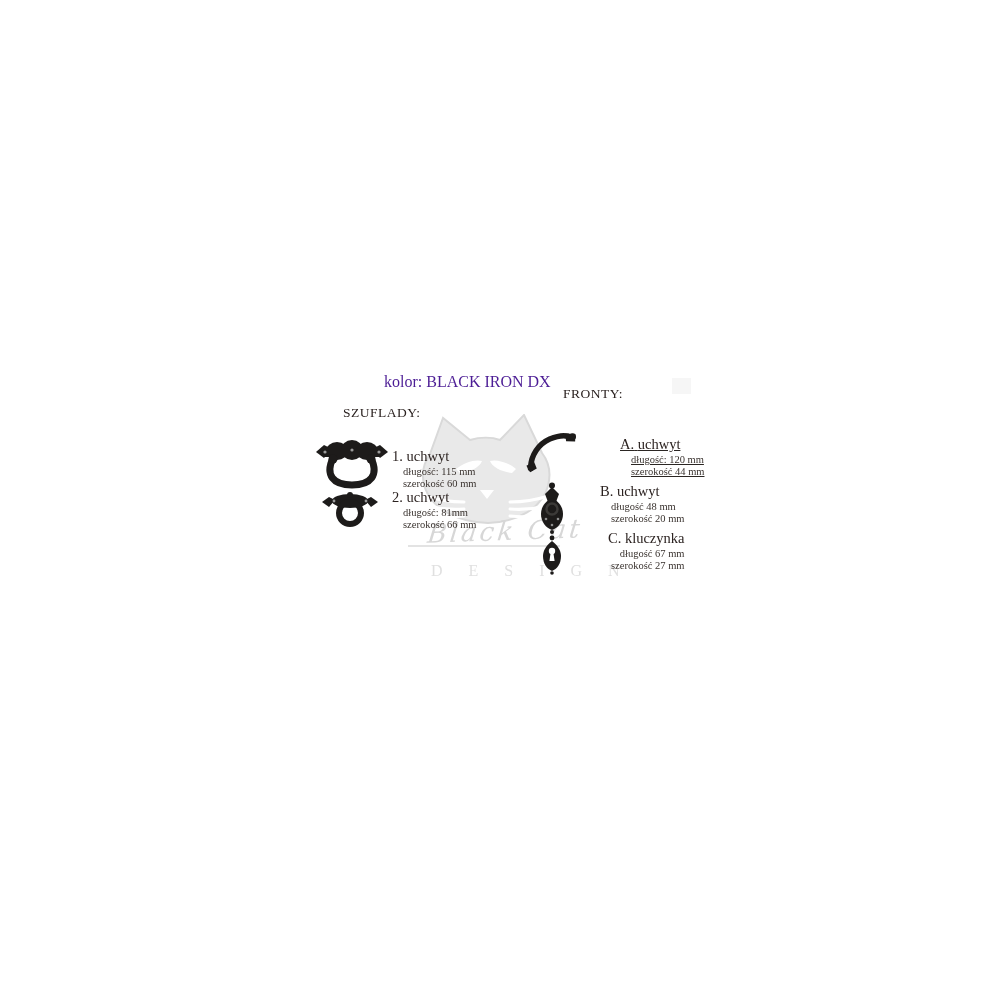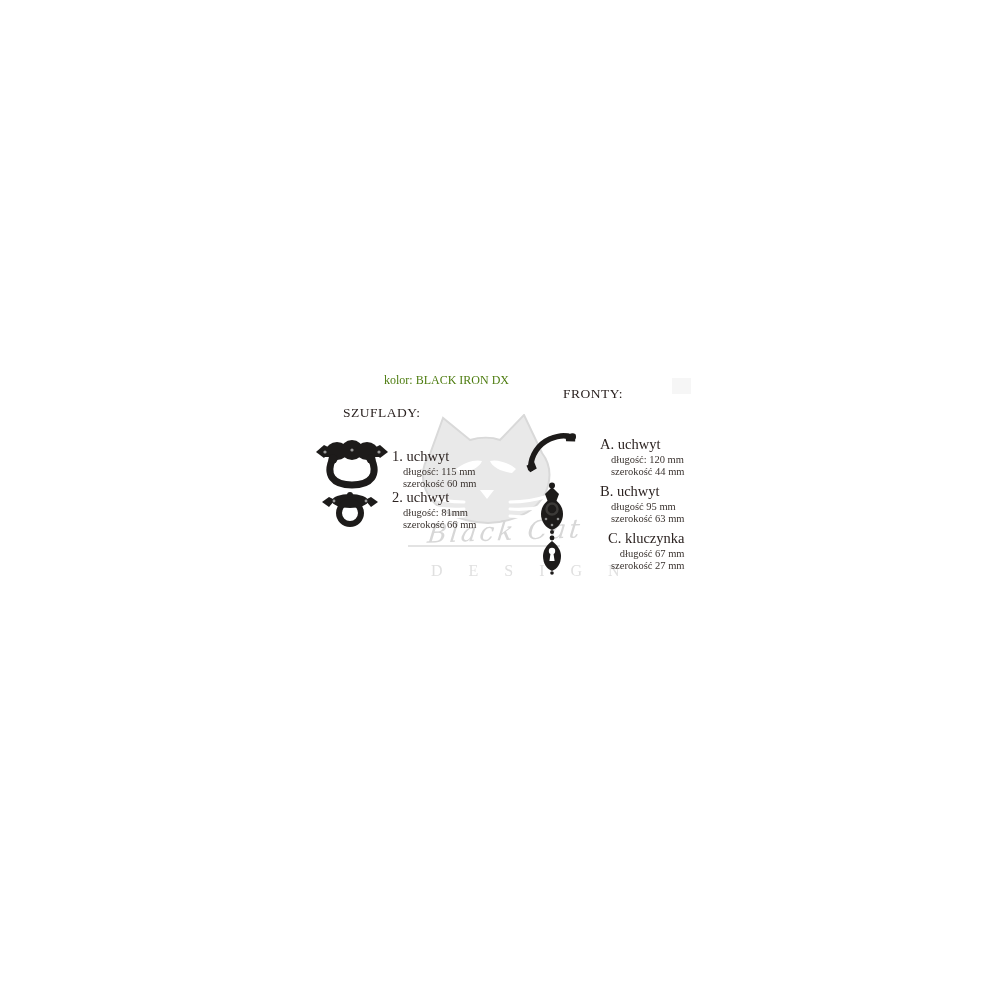--- a/index.html
+++ b/index.html
@@ -27,23 +27,23 @@
     letter-spacing: 11px;
     white-space: nowrap;
     margin-top: 13px;
   }
   .wm-underline { height: 2px; background: #e3e3e3; }
 
   
   .content { position: absolute; z-index: 2; }
 
   .page-title {
-    font-size: 12px;
-    white-space: nowrap;
-    color: #4d7c0f;
+    font-size: 16px;
+    white-space: nowrap;
+    color: #4c1d95;
   }
   .section-label {
     font-size: 13.5px;
     letter-spacing: 0.5px;
     color: #2b2220;
     white-space: nowrap;
   }
   .item-name {
     font-size: 14.5px;
     color: #2b2220;
@@ -151,21 +151,21 @@
       <g transform="rotate(-6 28 22)">
         <path d="M6,36 C8,24 16,14 28,10 C38,7 46,8 50,11" fill="none" stroke="#1d1b1a" stroke-width="5.5" stroke-linecap="round"></path>
         <path d="M2,34 L10,31 L12,38 L5,41 Z" fill="#1d1b1a"></path>
         <path d="M44,6 L54,8 L53,15 L44,14 Z" fill="#1d1b1a"></path>
         <circle cx="6" cy="37" r="3" fill="#1d1b1a"></circle>
         <circle cx="51" cy="10" r="3.4" fill="#1d1b1a"></circle>
       </g>
     </svg>
   </div>
 
-  <div class="content" style="left:600px; top:436px;">
+  <div class="content" style="left:620px; top:436px;text-decoration:underline;">
     <div class="item-name">
       <span>A.</span>
       <span>uchwyt</span>
     </div>
     <div class="item-dim">długość: 120 mm</div>
     <div class="item-dim">szerokość 44 mm</div>
   </div>
 
   <div class="content" style="left:538px; top:482px;">
     <svg width="28" height="52" viewBox="0 0 28 52">
@@ -180,22 +180,22 @@
       <circle cx="20" cy="37" r="1.3" fill="#8d8d8d"></circle>
       <circle cx="14" cy="43" r="1.3" fill="#8d8d8d"></circle>
     </svg>
   </div>
 
   <div class="content" style="left:600px; top:483px;">
     <div class="item-name">
       <span>B.</span>
       <span>uchwyt</span>
     </div>
-    <div class="item-dim">długość 95 mm</div>
-    <div class="item-dim">szerokość 63 mm</div>
+    <div class="item-dim">długość 48 mm</div>
+    <div class="item-dim">szerokość 20 mm</div>
   </div>
 
   <div class="content" style="left:540px; top:535px;">
     <svg width="24" height="40" viewBox="0 0 24 40">
       <g fill="#1d1b1a">
         <circle cx="12" cy="3" r="2.4"></circle>
         <path d="M12,6 C19,11 21,17 21,21 C21,29 17,34 12,36 C7,34 3,29 3,21 C3,17 5,11 12,6 Z"></path>
         <circle cx="12" cy="38" r="1.8"></circle>
       </g>
       <circle cx="12" cy="16" r="3.2" fill="#ffffff"></circle>

